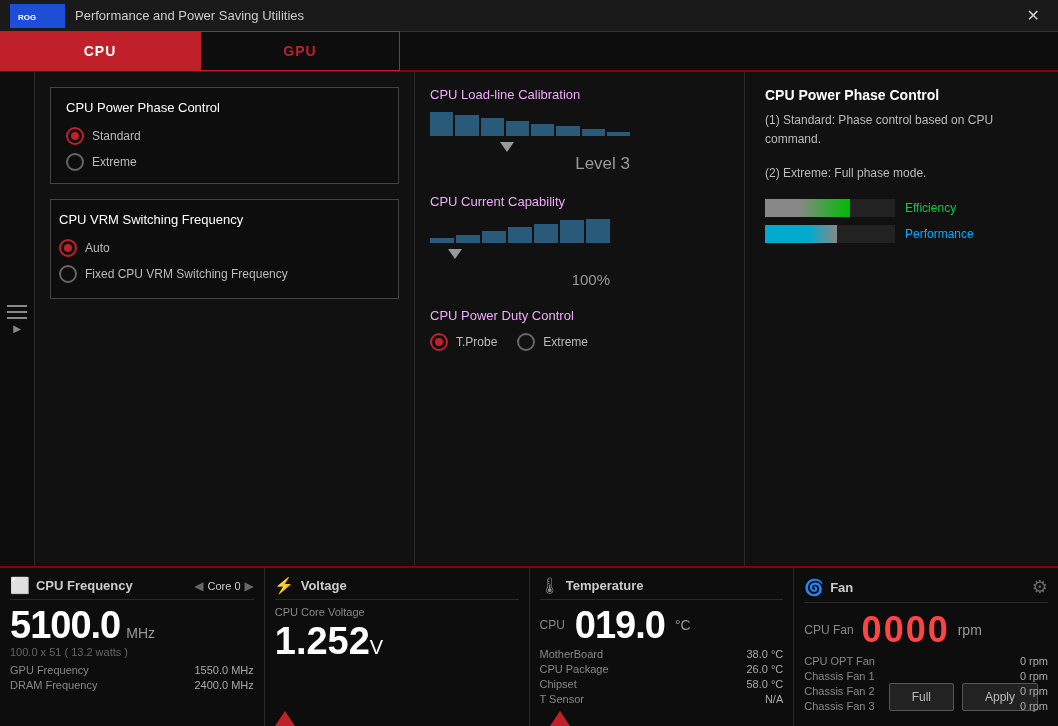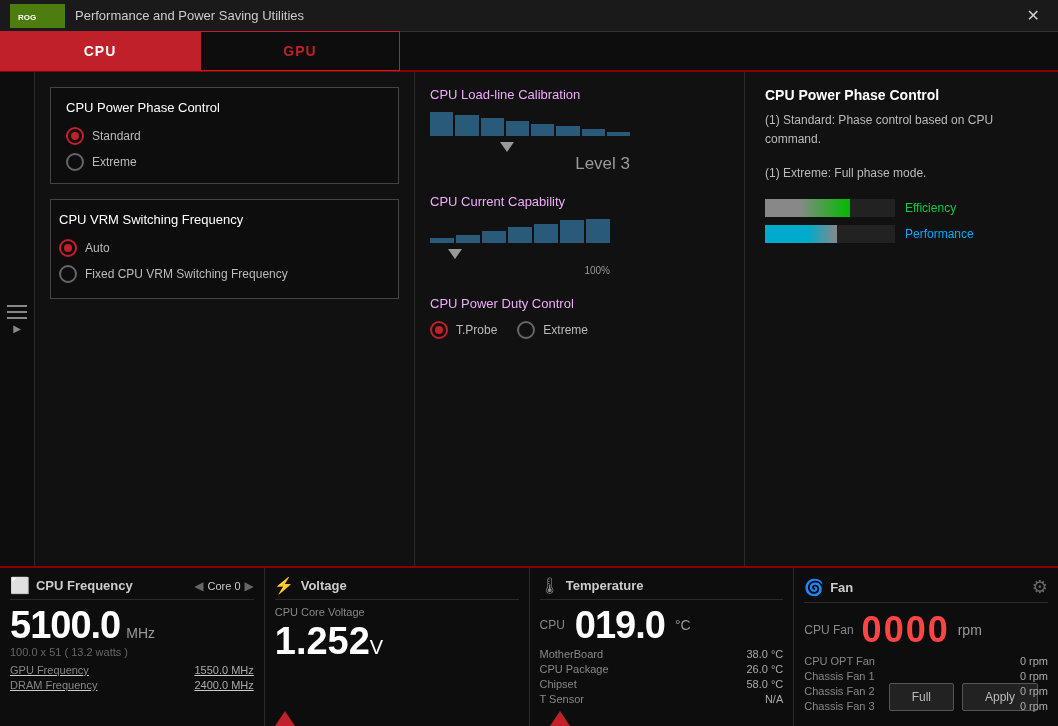--- a/index.html
+++ b/index.html
@@ -19,21 +19,21 @@
       background: #1a1a1a;
       height: 32px;
       display: flex;
       align-items: center;
       padding: 0 10px;
       border-bottom: 1px solid #333;
     }
     .titlebar-logo {
       width: 55px;
       height: 24px;
-      background: #4d7c0f;
+      background: #1d4ed8;
       display: flex;
       align-items: center;
       justify-content: center;
       margin-right: 10px;
     }
     .titlebar-logo svg { width: 40px; height: 18px; }
     .titlebar-title {
       color: #ccc;
       font-size: 13px;
       flex: 1;
@@ -370,21 +370,21 @@
           <div style="flex:1; background:#2a5a7a; height:35%; align-self:flex-end;"></div>
           <div style="flex:1; background:#2a5a7a; height:50%; align-self:flex-end;"></div>
           <div style="flex:1; background:#2a5a7a; height:65%; align-self:flex-end;"></div>
           <div style="flex:1; background:#2a5a7a; height:80%; align-self:flex-end;"></div>
           <div style="flex:1; background:#2a5a7a; height:95%; align-self:flex-end;"></div>
           <div style="flex:1; background:#2a5a7a; height:100%; align-self:flex-end;"></div>
         </div>
         <div style="position:relative; height:12px; width:180px;">
           <div style="position:absolute; bottom:0; left:10%; width:0; height:0; border-left:7px solid transparent; border-right:7px solid transparent; border-top:10px solid #999;"></div>
         </div>
-        <div style="text-align:right; width:180px; color:#999; font-size:10px; margin-top:6px;">100%</div>
+        <div style="text-align:right; width:180px; color:#999; font-size:15px; margin-top:12px;">100%</div>
       </div>
     </div>
 
     <div class="section-block">
       <div class="section-title">CPU Power Duty Control</div>
       <div class="radio-group" style="flex-direction:row; gap:20px;">
         <div class="radio-item">
           <div class="radio-circle selected"></div>
           <span class="radio-label">T.Probe</span>
         </div>
@@ -392,21 +392,21 @@
           <div class="radio-circle"></div>
           <span class="radio-label">Extreme</span>
         </div>
       </div>
     </div>
   </div>
 
   <div class="right-panel">
     <div class="right-title">CPU Power Phase Control</div>
     <div class="right-desc">(1) Standard: Phase control based on CPU command.</div>
-    <div class="right-desc">(1) Extreme: Full phase mode.</div>
+    <div class="right-desc">(2) Extreme: Full phase mode.</div>
 
     <div class="phase-bar-row">
       <div class="phase-bar-track">
         <div class="phase-bar-fill-eff"></div>
       </div>
       <span class="phase-bar-label eff">Efficiency</span>
     </div>
     <div class="phase-bar-row">
       <div class="phase-bar-track">
         <div class="phase-bar-fill-perf"></div>
@@ -432,21 +432,21 @@
         <span class="nav-arrow">◀</span>
         <span class="nav-core">Core 0</span>
         <span class="nav-arrow">▶</span>
       </div>
     </div>
     <div style="display:flex; align-items:baseline; gap:4px;">
       <span class="big-number">5100.0</span>
       <span class="unit">MHz</span>
     </div>
     <div class="sub-info">100.0  x  51  ( 13.2  watts )</div>
-    <div style="margin-top:6px;text-decoration:underline;">
+    <div style="margin-top:6px;">
       <div class="data-row">
         <span>GPU Frequency</span>
         <span class="val">1550.0 MHz</span>
       </div>
       <div class="data-row">
         <span>DRAM Frequency</span>
         <span class="val">2400.0 MHz</span>
       </div>
     </div>
   </div>

